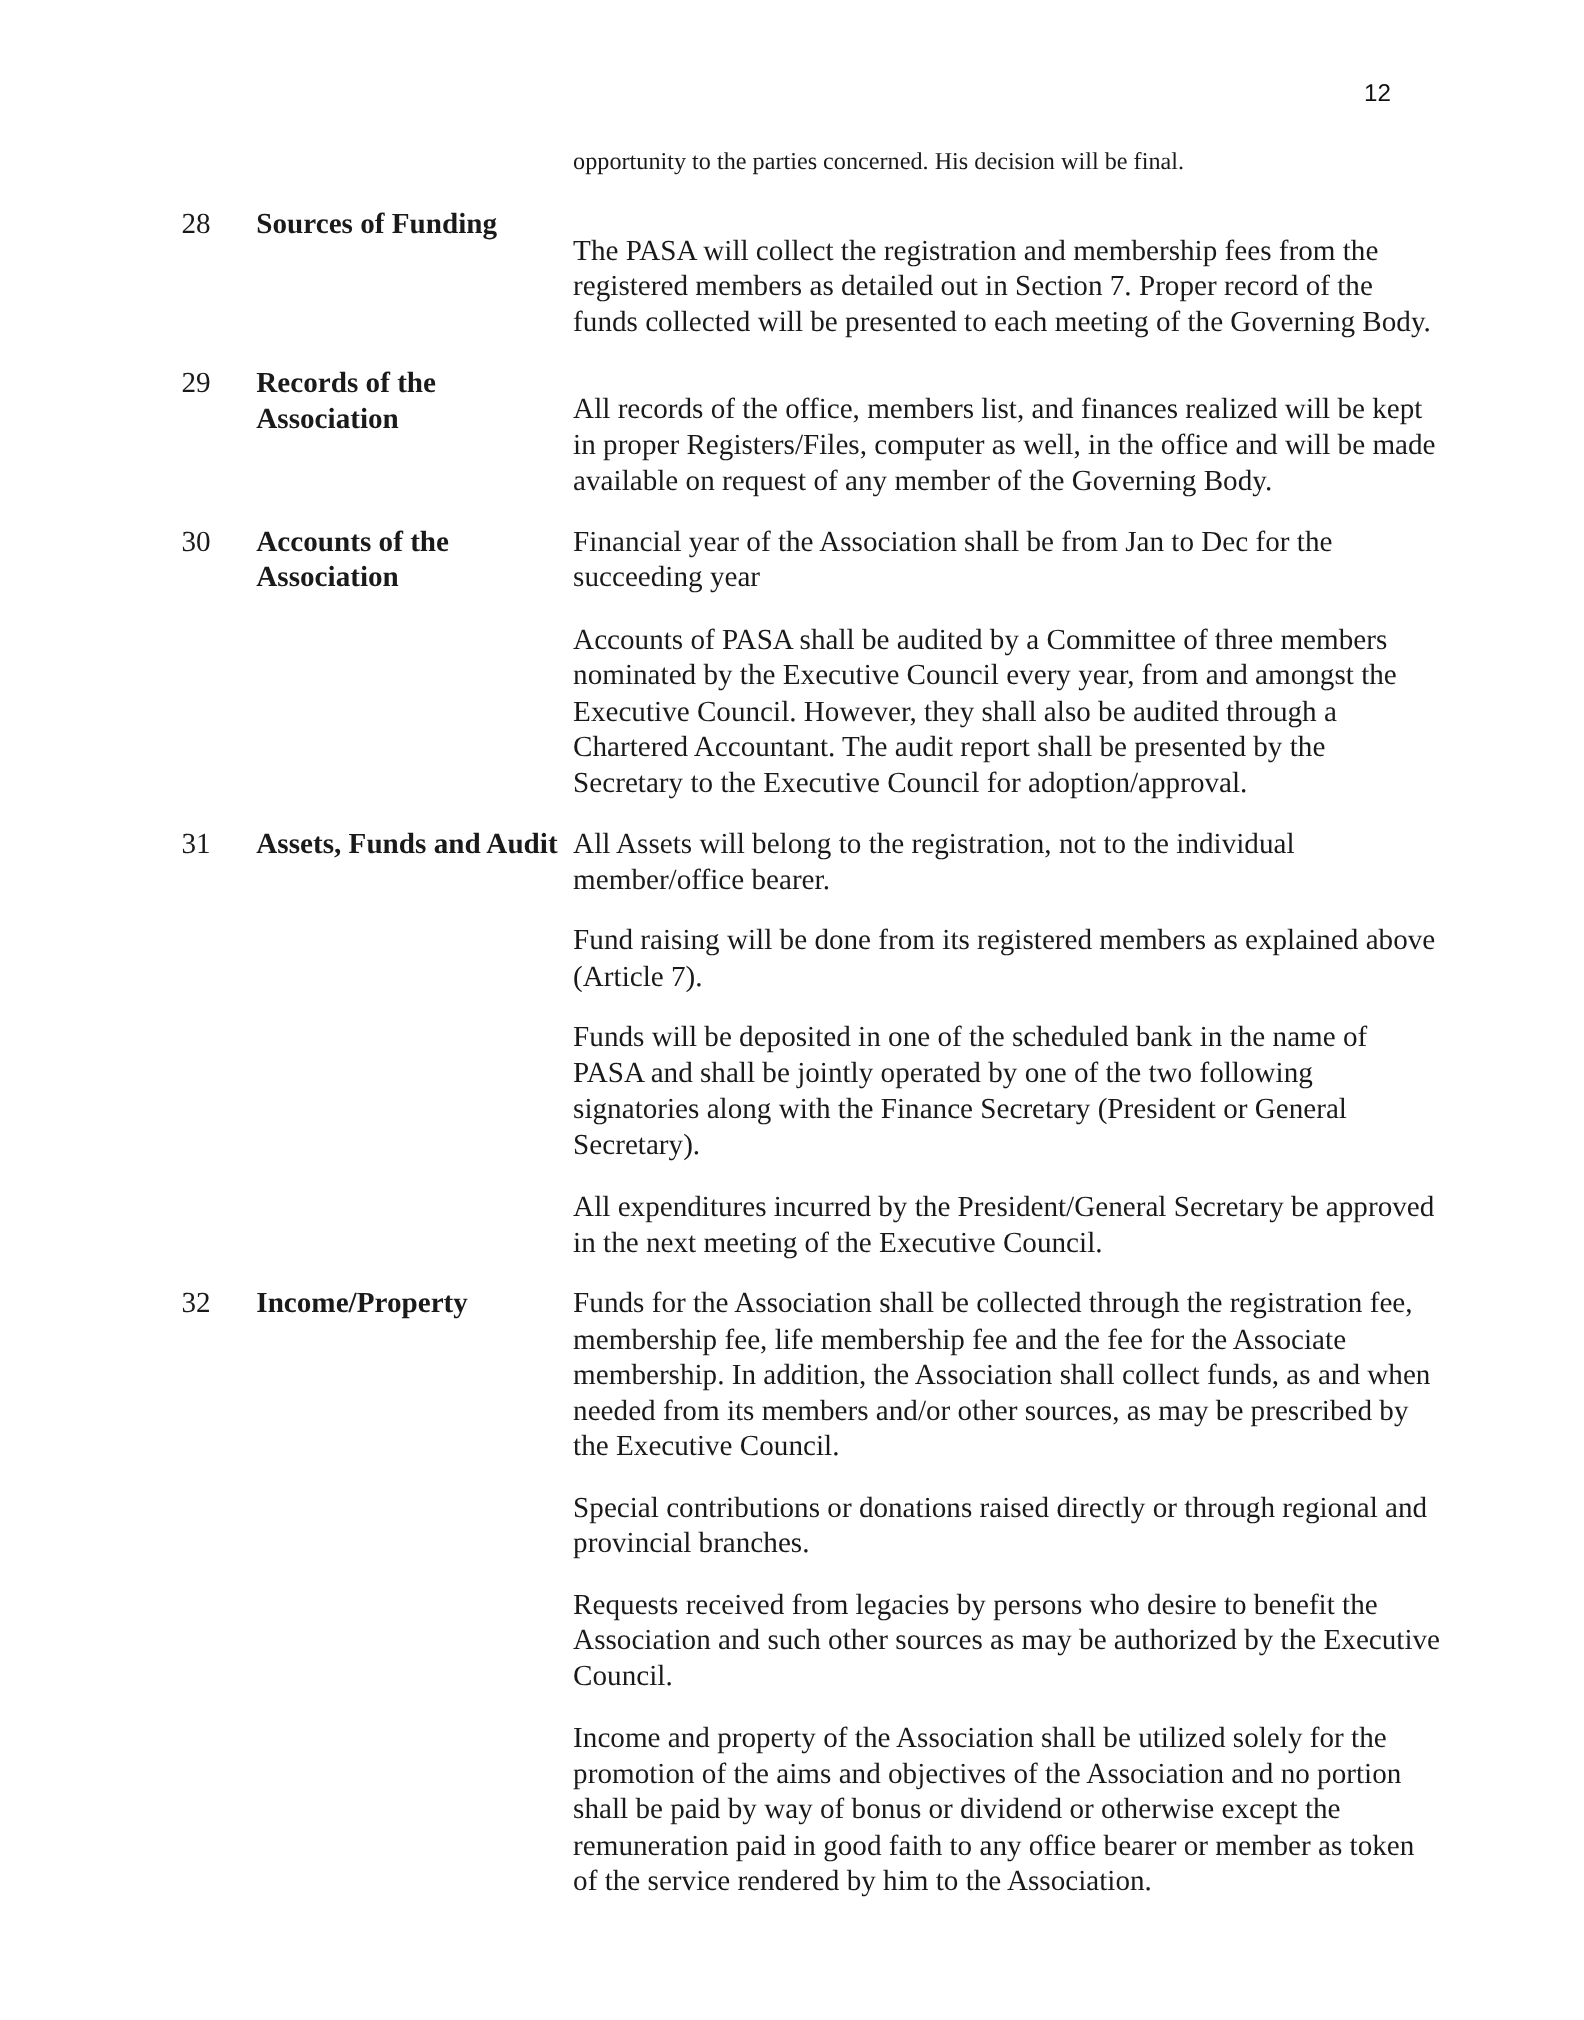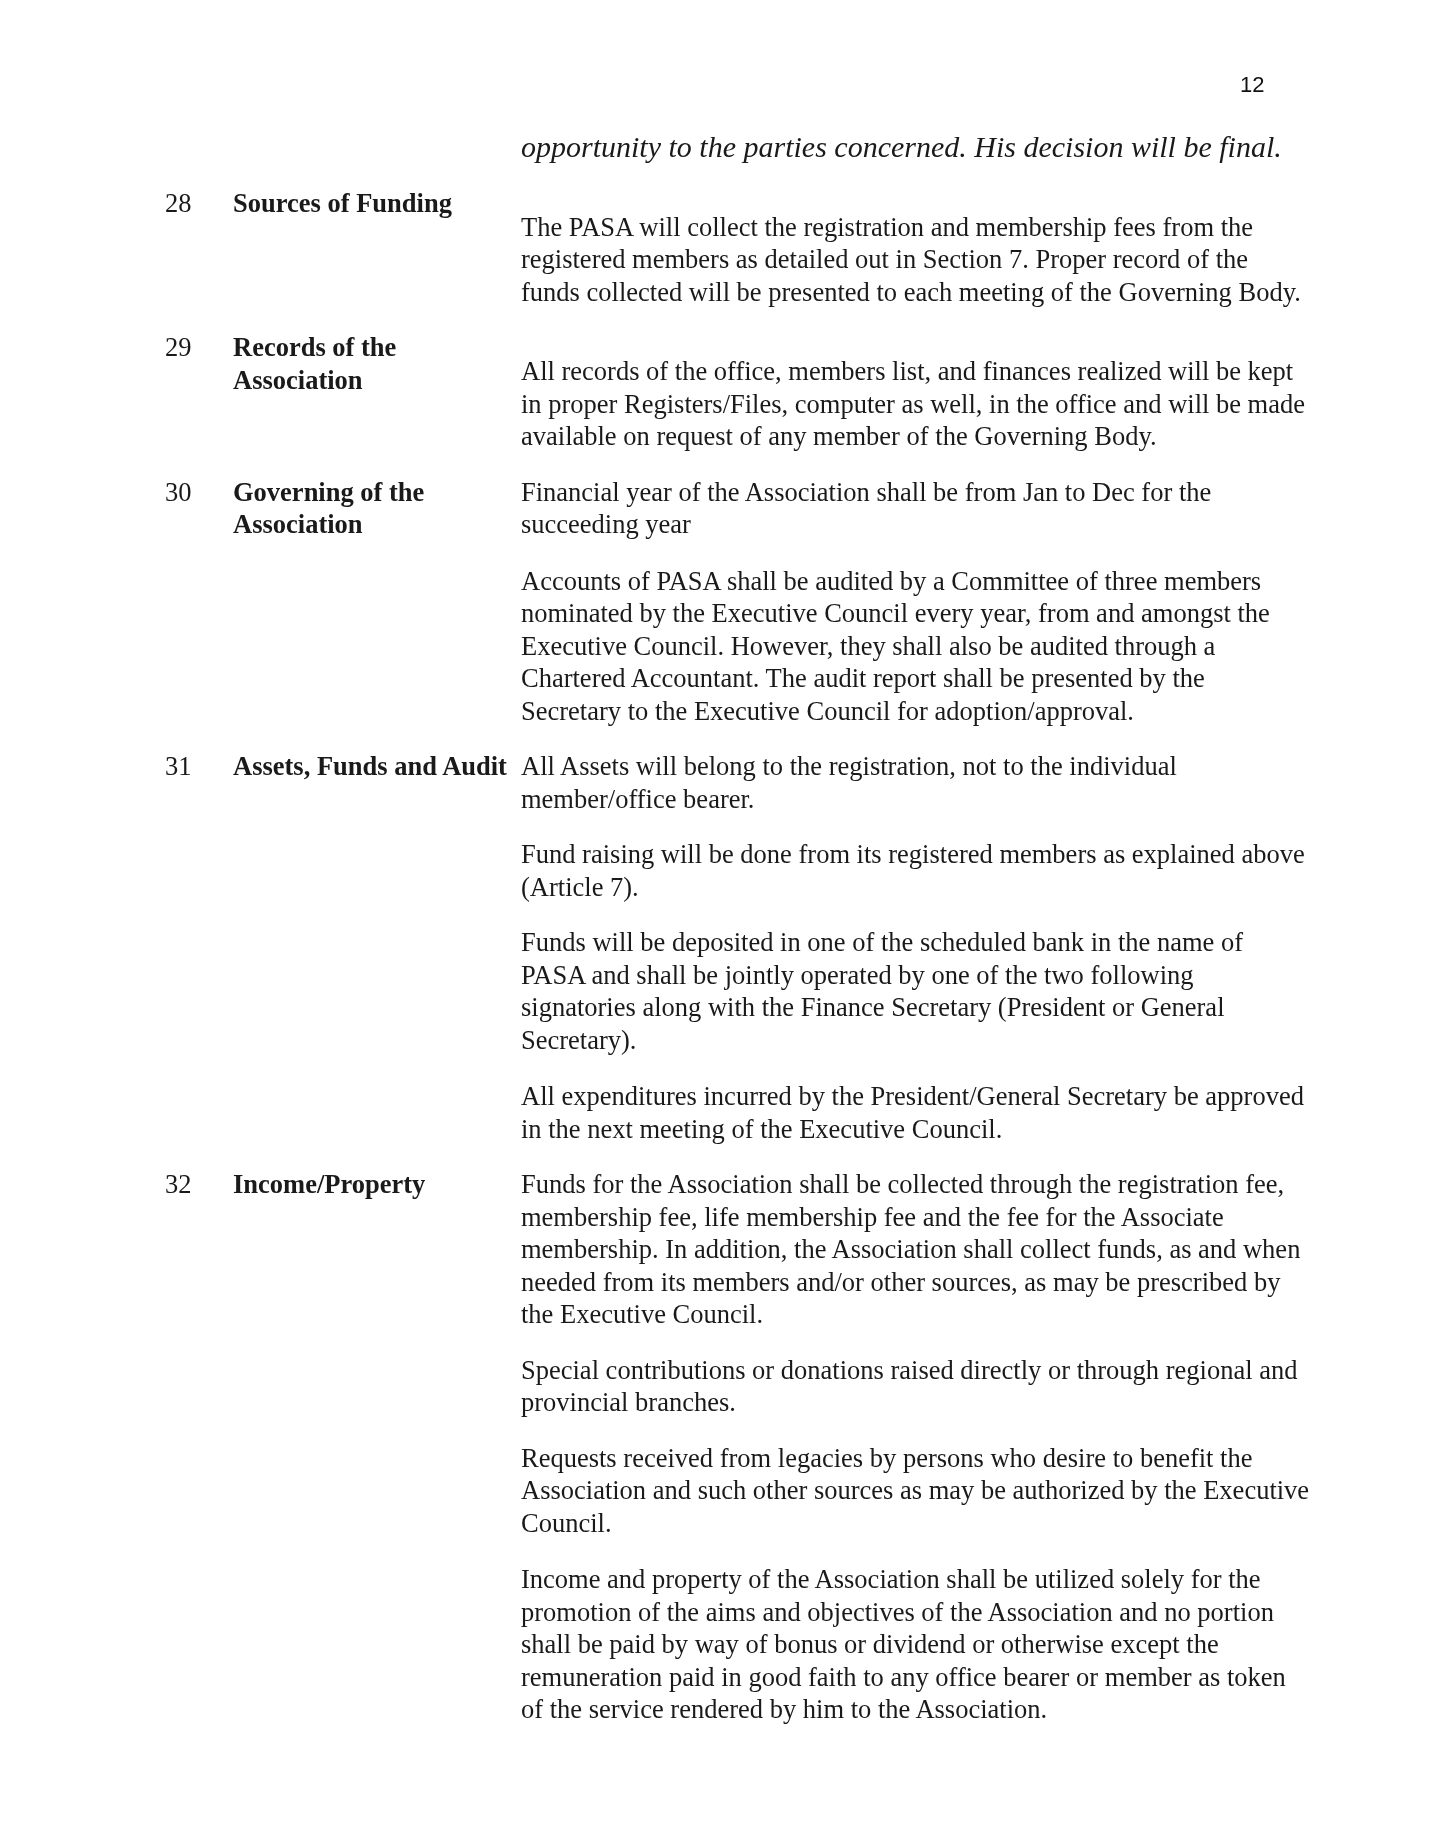--- a/index.html
+++ b/index.html
@@ -26,24 +26,23 @@
     color: #111;
   }
   .content {
     position: absolute;
     top: 131px;
     left: 165px;
     width: 1140px;
   }
   .lead-para {
     margin: 0 0 23px 356px;
-    font-size: 30px;
+    font-size: 22px;
     line-height: 32.5px;
     width: 790px;
-    font-style: italic;
   }
   .section {
     display: flex;
     flex-direction: row;
     align-items: flex-start;
     margin-bottom: 23px;
   }
   .sec-num {
     width: 68px;
     flex: 0 0 68px;
@@ -90,21 +89,21 @@
   <div class="section">
     <div class="sec-num">29</div>
     <div class="sec-title">Records of the Association</div>
     <div class="sec-body">
       <p class="para">All records of the office, members list, and finances realized will be kept in proper Registers/Files, computer as well, in the office and will be made available on request of any member of the Governing Body.</p>
     </div>
   </div>
 
   <div class="section">
     <div class="sec-num">30</div>
-    <div class="sec-title">Governing of the Association</div>
+    <div class="sec-title">Accounts of the Association</div>
     <div class="sec-body">
       <p class="para">Financial year of the Association shall be from Jan to Dec for the succeeding year</p>
       <p class="para">Accounts of PASA shall be audited by a Committee of three members nominated by the Executive Council every year, from and amongst the Executive Council. However, they shall also be audited through a Chartered Accountant. The audit report shall be presented by the Secretary to the Executive Council for adoption/approval.</p>
     </div>
   </div>
 
   <div class="section">
     <div class="sec-num">31</div>
     <div class="sec-title">Assets, Funds and Audit</div>
     <div class="sec-body">

